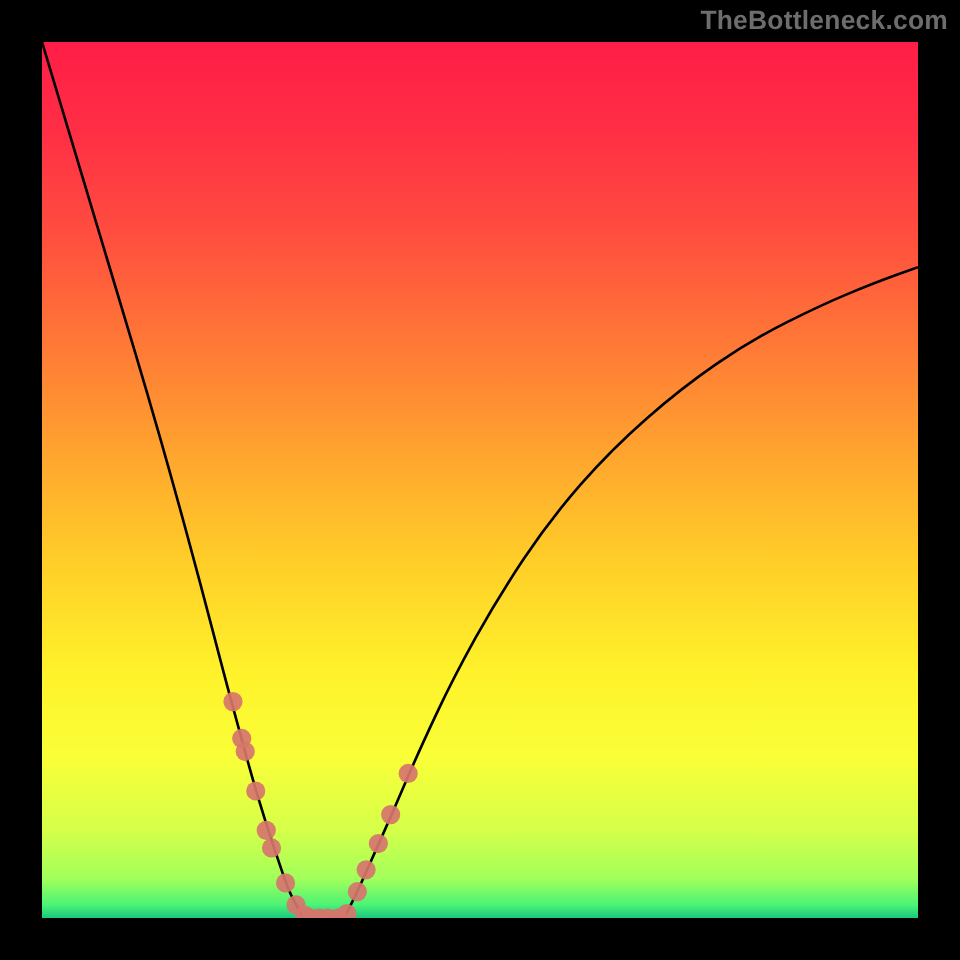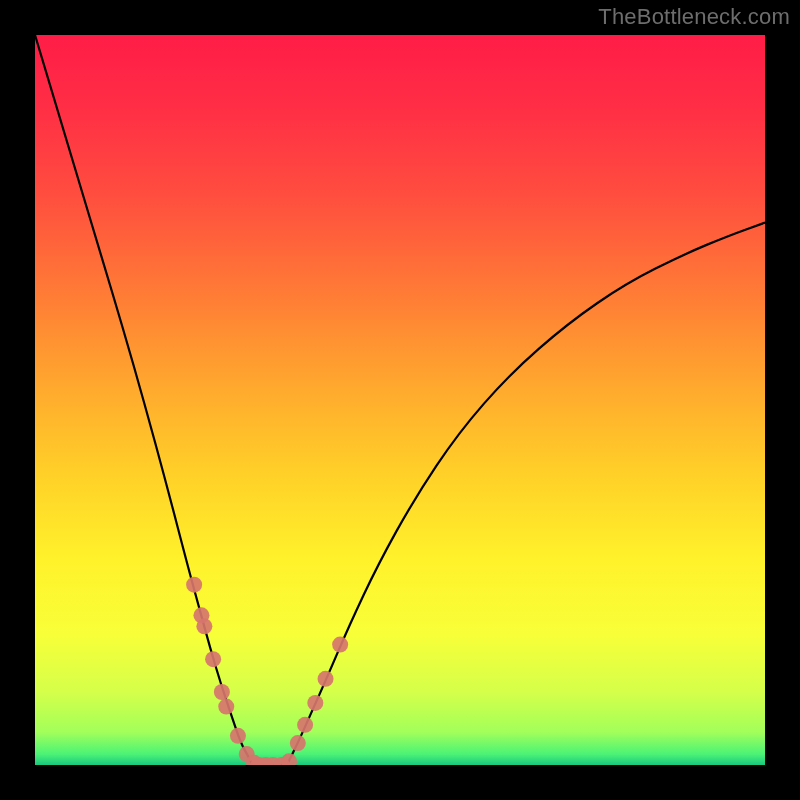--- a/index.html
+++ b/index.html
@@ -18,21 +18,21 @@
     width: 800px;
     height: 800px;
     background: #000;
   }
   .watermark {
     position: absolute;
     top: 4px;
     right: 10px;
     color: #6d6d6d;
     font-size: 22px;
-    font-weight: 400;
+    font-weight: 700;
     letter-spacing: 0.2px;
     z-index: 50;
   }
   .plot-area {
     position: absolute;
     left: 35px;
     top: 35px;
     width: 730px;
     height: 730px;
     overflow: hidden;

